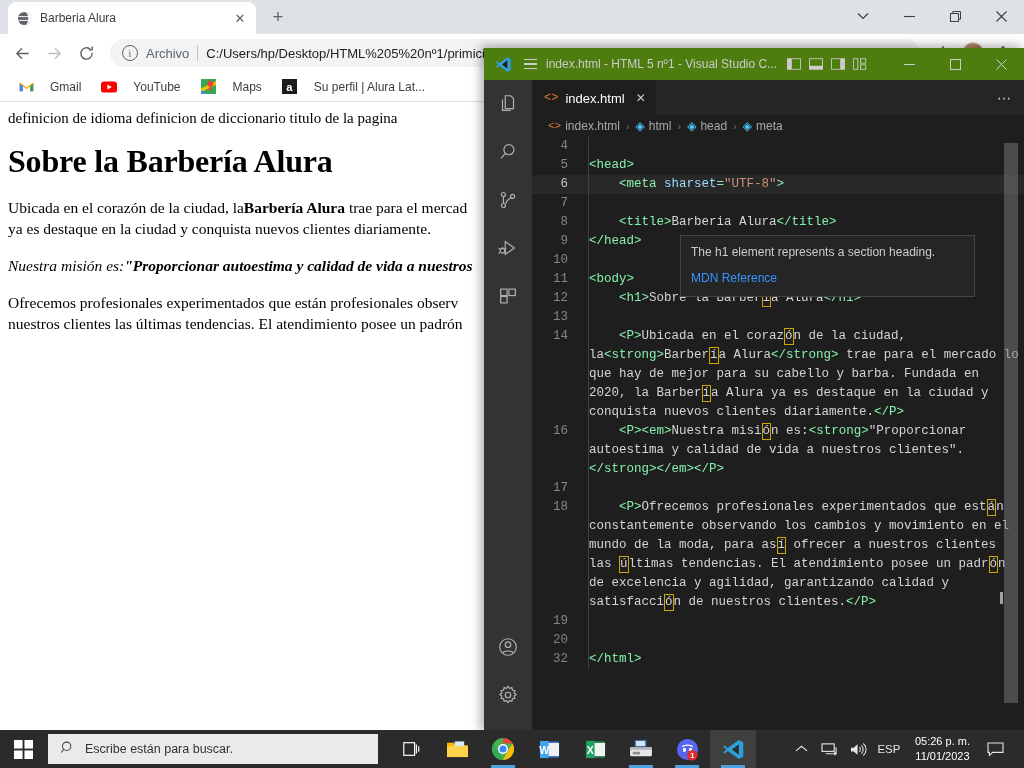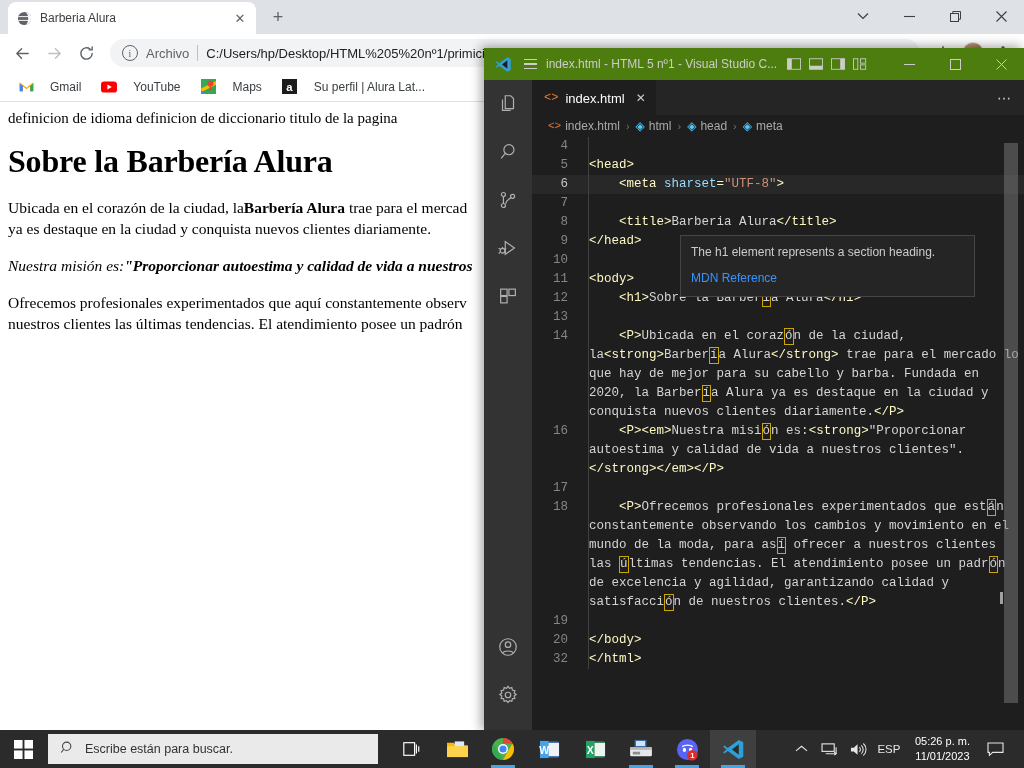--- a/index.html
+++ b/index.html
@@ -176,21 +176,21 @@
   .code-line.highlight { background: #282828; }
   .ln {
     width: 56px; flex: none; text-align: right; padding-right: 20px;
     color: #858585; font-size: 12.5px; user-select: none;
   }
   .ln.active { color: #c6c6c6; }
   .guide {
     width: 1px; background: #404040; align-self: stretch; flex: none; margin-right: 0;
   }
   .ctext { flex: 1; white-space: pre-wrap; color: #d4d4d4; padding-left: 0; word-break: break-word; }
-  .tag { color: #fef9c3; margin-top: 36px; }
+  .tag { color: #86efac; margin-top: 36px; }
   .attr { color: #9cdcfe; }
   .str { color: #ce9178; }
   .amb {
     border: 1px solid #cca700; display: inline-block;
     line-height: 15px; margin: 0 0px; padding: 0 0px; box-sizing: border-box;
   }
 
   .vs-tooltip {
     position: absolute; left: 148px; top: 98px; width: 295px;
     background: #252526; border: 1px solid #454545; padding: 8px 10px;
@@ -379,21 +379,21 @@
       <p class="pg-lang">definicion de idioma definicion de diccionario titulo de la pagina</p>
       <h1 class="pg-h1">Sobre la Barbería Alura</h1>
       <p class="pg-p">
         <span>Ubicada en el corazón de la ciudad, la</span><b>Barbería Alura</b><span> trae para el mercad</span><br>
         <span>ya es destaque en la ciudad y conquista nuevos clientes diariamente.</span>
       </p>
       <p class="pg-p">
         <span class="pg-em">Nuestra misión es:</span><span class="pg-em"><b>"Proporcionar autoestima y calidad de vida a nuestros</b></span>
       </p>
       <p class="pg-p">
-        <span>Ofrecemos profesionales experimentados que aquí constantemente observ</span><br>
+        <span>Ofrecemos profesionales experimentados que están profesionales observ</span><br>
         <span>nuestros clientes las últimas tendencias. El atendimiento posee un padrón </span>
       </p>
     </div>
   </div>
 
   <div id="vscode-window">
 
     <div class="vs-titlebar">
       <span class="vs-logo">
         <svg width="17" height="17" viewBox="0 0 20 20">
@@ -613,21 +613,20 @@
                 <span class="ctext">    <span class="tag">&lt;P</span><span class="tag">&gt;</span>Ofrecemos profesionales experimentados que est<span class="amb">á</span>n constantemente observando los cambios y movimiento en el mundo de la moda, para as<span class="amb">í</span> ofrecer a nuestros clientes las <span class="amb">ú</span>ltimas tendencias. El atendimiento posee un padr<span class="amb">ó</span>n de excelencia y agilidad, garantizando calidad y satisfacci<span class="amb">ó</span>n de nuestros clientes.<span class="tag">&lt;/P</span><span class="tag">&gt;</span></span>
               </div>
               <div class="code-line">
                 <span class="ln">19</span>
                 <span class="guide"></span>
                 <span class="ctext">&nbsp;</span>
               </div>
               <div class="code-line">
                 <span class="ln">20</span>
                 <span class="guide"></span>
-                <span class="ctext"><span class="tag">&lt;/body</span><span class="tag">&gt;</span></span>
               </div>
               <div class="code-line">
                 <span class="ln">32</span>
                 <span class="guide"></span>
                 <span class="ctext"><span class="tag">&lt;/html</span><span class="tag">&gt;</span></span>
               </div>
             </div>
 
           <div class="vs-tooltip">
             <span>The h1 element represents a section heading.</span>

